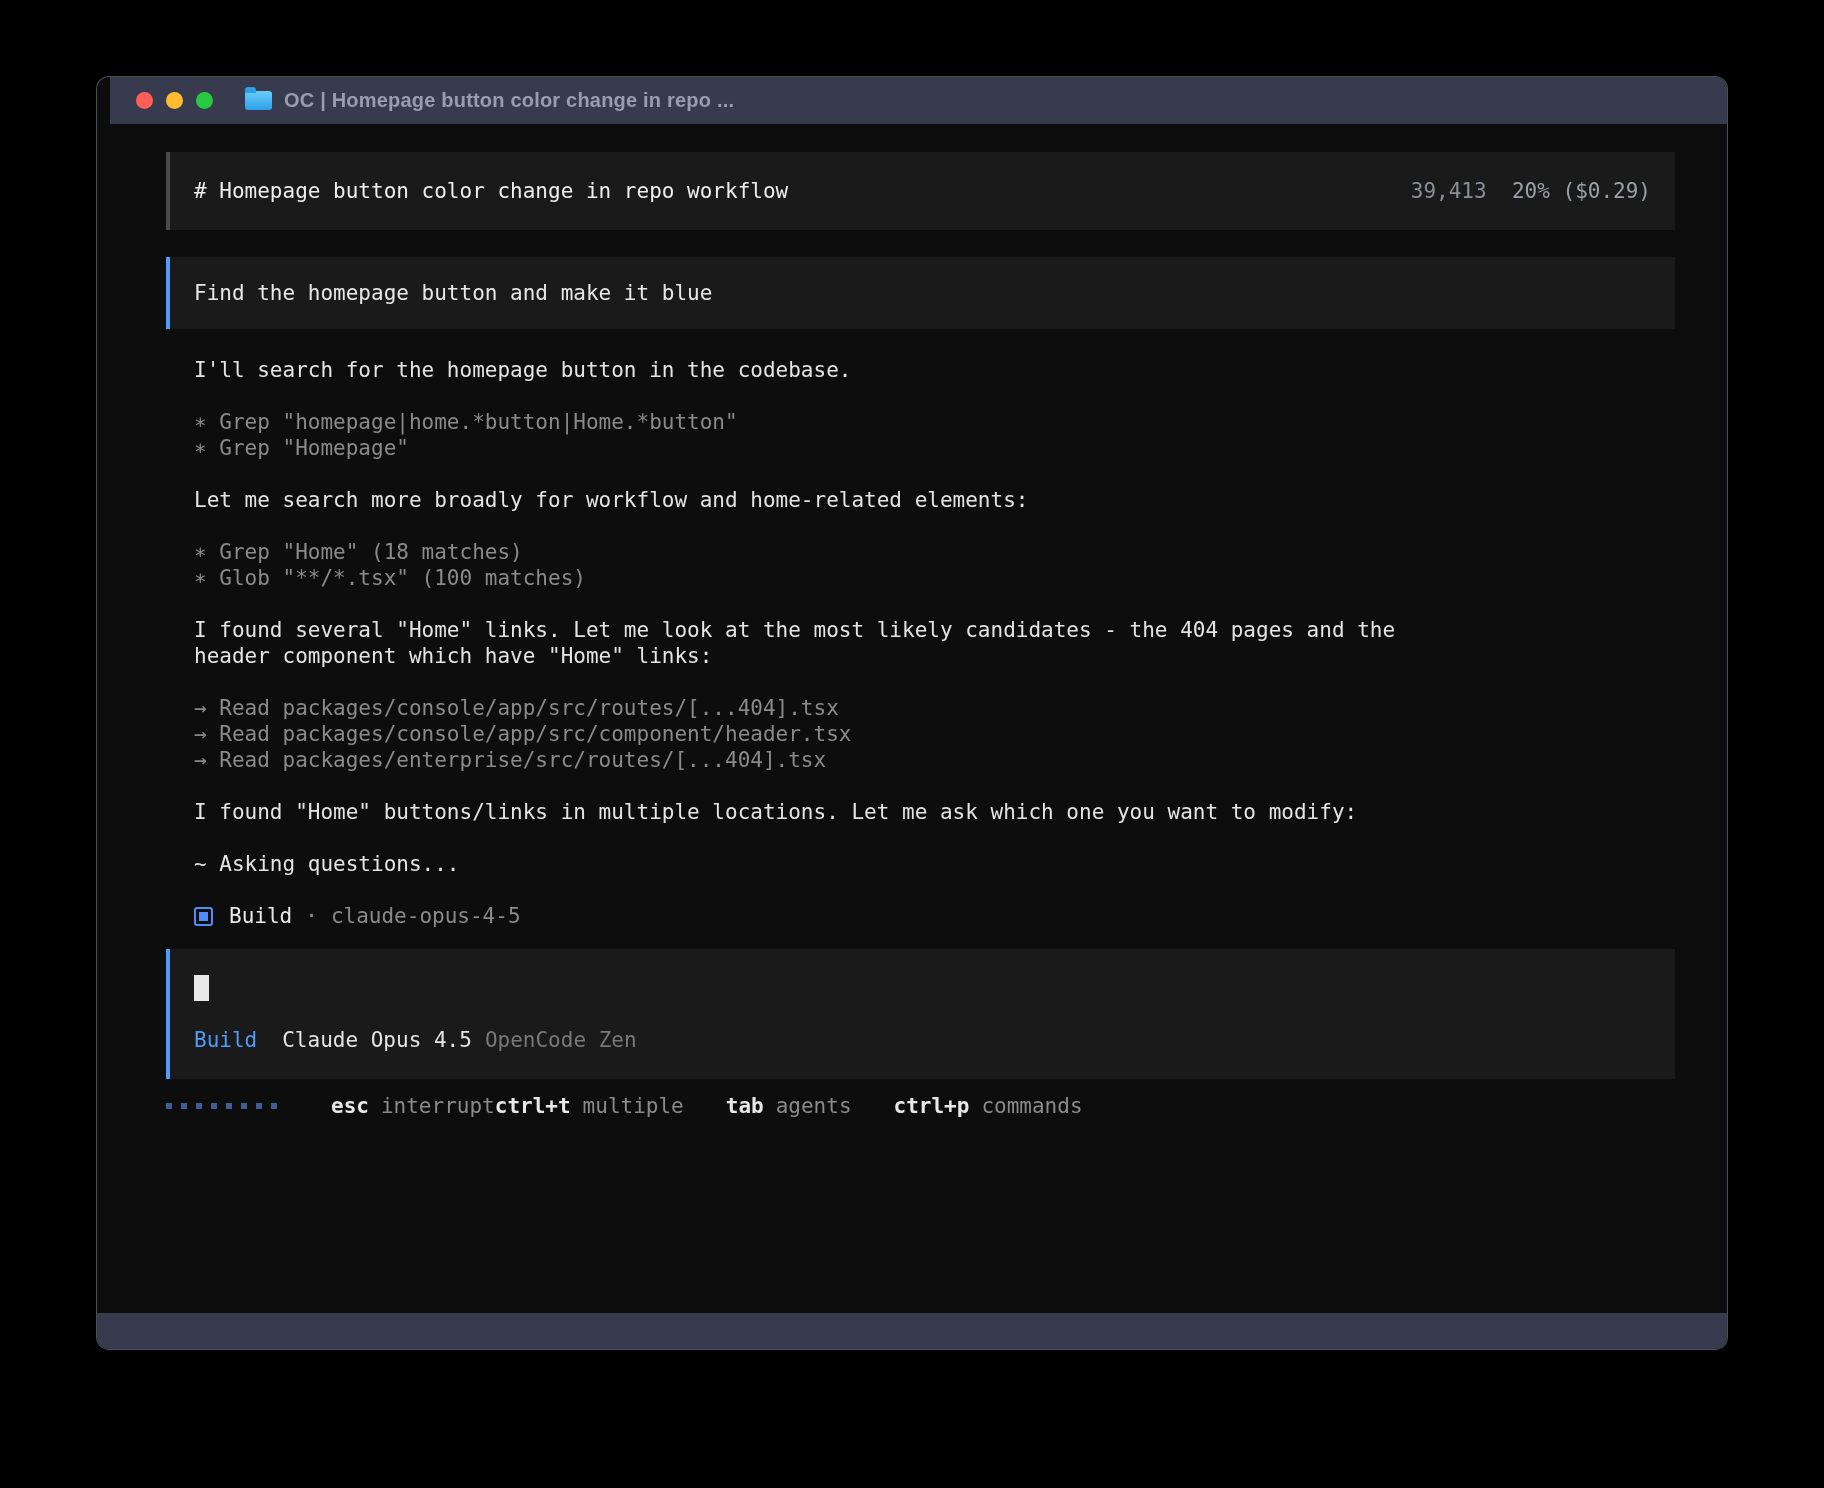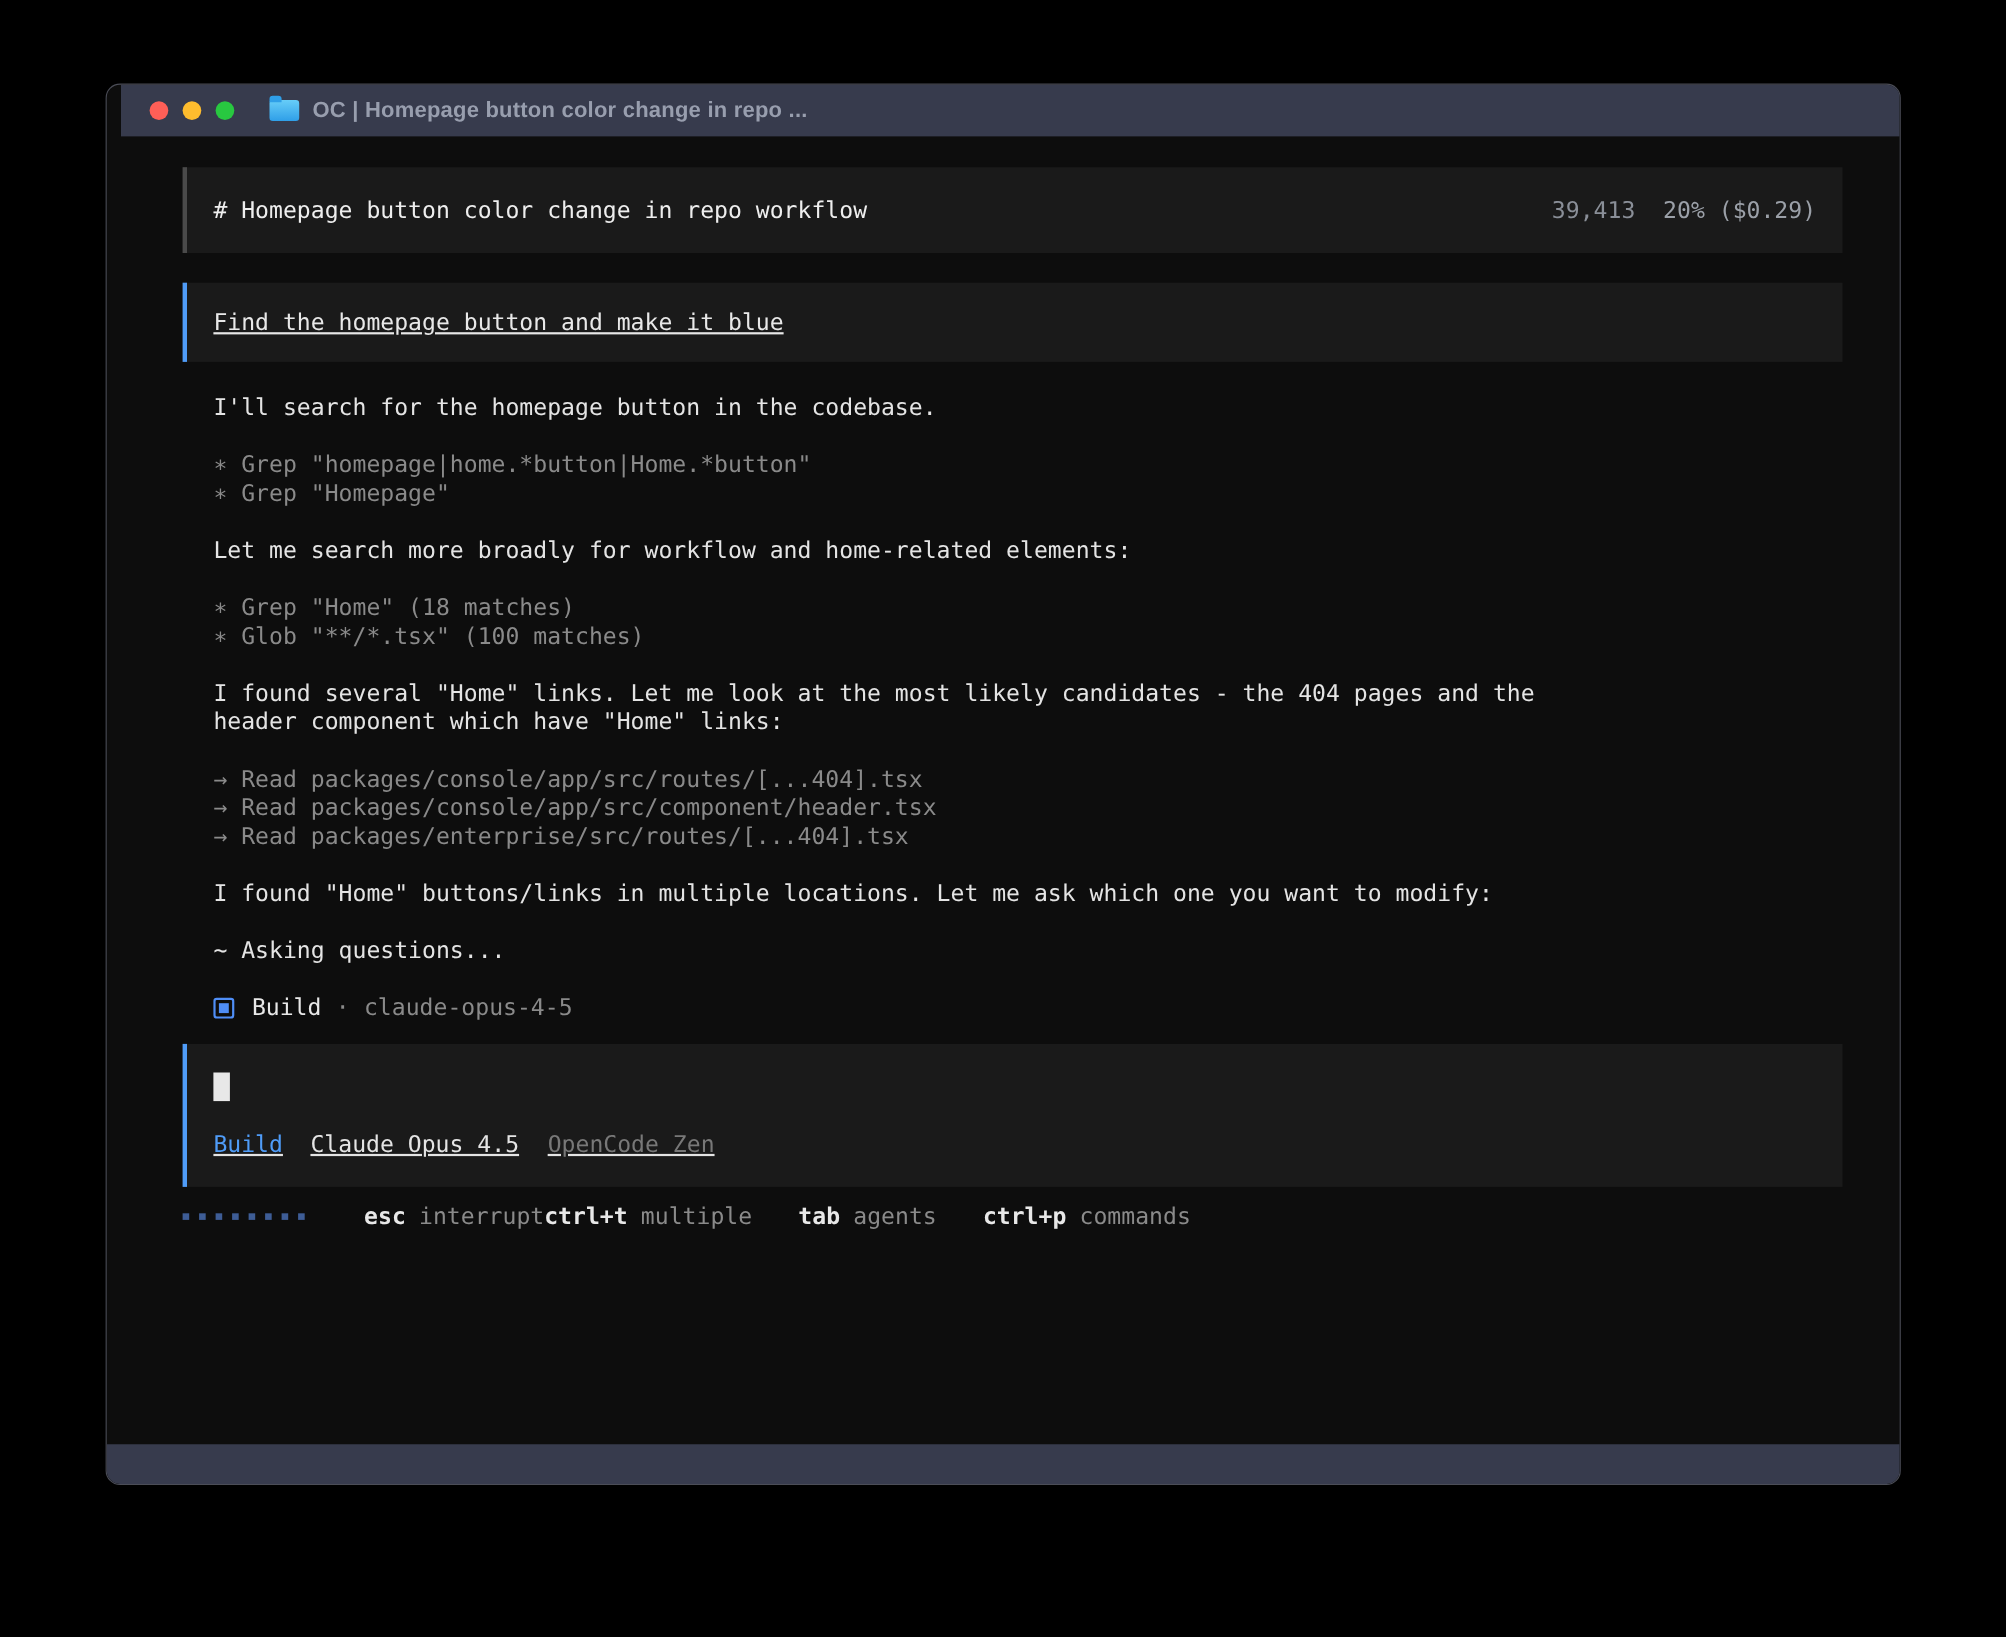--- a/index.html
+++ b/index.html
@@ -27,21 +27,21 @@
     width: 11px; height: 6px; background: #2f9fe8; border-radius: 3px 3px 0 0; }
   .titlebar-text {
     font-family: "Liberation Sans", sans-serif; font-weight: bold;
     font-size: 20px; color: #989eae; letter-spacing: 0.2px;
   }
 
   
   .terminal { padding: 28px 52px 0 56px; font-size: 21px; line-height: 26px; color: #e4e4e4; }
 
   .block { background: #1a1a1a; border-left: 4px solid #4a4a4a; }
-  .block.blue { border-left-color: #4f9cf8; text-decoration: underline; }
+  .block.blue { border-left-color: #4f9cf8; }
 
   .header-block {
     display: flex; justify-content: space-between; align-items: center;
     padding: 26px 24px; margin-bottom: 27px;
   }
   .header-title { font-weight: normal; color: #eeeeee; }
   .header-stats { white-space: pre; }
   .stat-tokens { color: #8a8f98; }
   .stat-cost { color: #9ba0a8; }
 
@@ -61,21 +61,21 @@
   .build-badge i { display: block; width: 9px; height: 9px; background: #4f8ef7; }
   .agent-name { color: #e8e8e8; }
   .agent-sep { color: #8a8a8a; margin: 0 13px; }
   .agent-model { color: #8a8a8a; }
 
   .input-block { margin-top: 20px; padding: 26px 24px 26px 24px; }
   .cursor-line { height: 26px; }
   .cursor { display: inline-block; width: 15px; height: 26px; background: #e8e8e8; }
   .model-line { margin-top: 26px; }
   .ml-agent { color: #4f9cf8; margin-right: 25px; }
-  .ml-model { color: #e4e4e4; margin-right: 26px; }
+  .ml-model { color: #e4e4e4; margin-right: 13px; }
   .ml-provider { color: #787878; }
 
   .statusbar {
     margin-top: 14px; display: flex; justify-content: flex-start; align-items: center;
     font-size: 21px; line-height: 26px;
   }
   .sb-left { display: flex; align-items: center; }
   .dots { display: flex; align-items: center; gap: 9px; margin-right: 54px; }
   .dot { width: 6px; height: 6px; background: #3e5d96; }
   .hint { white-space: nowrap; }

